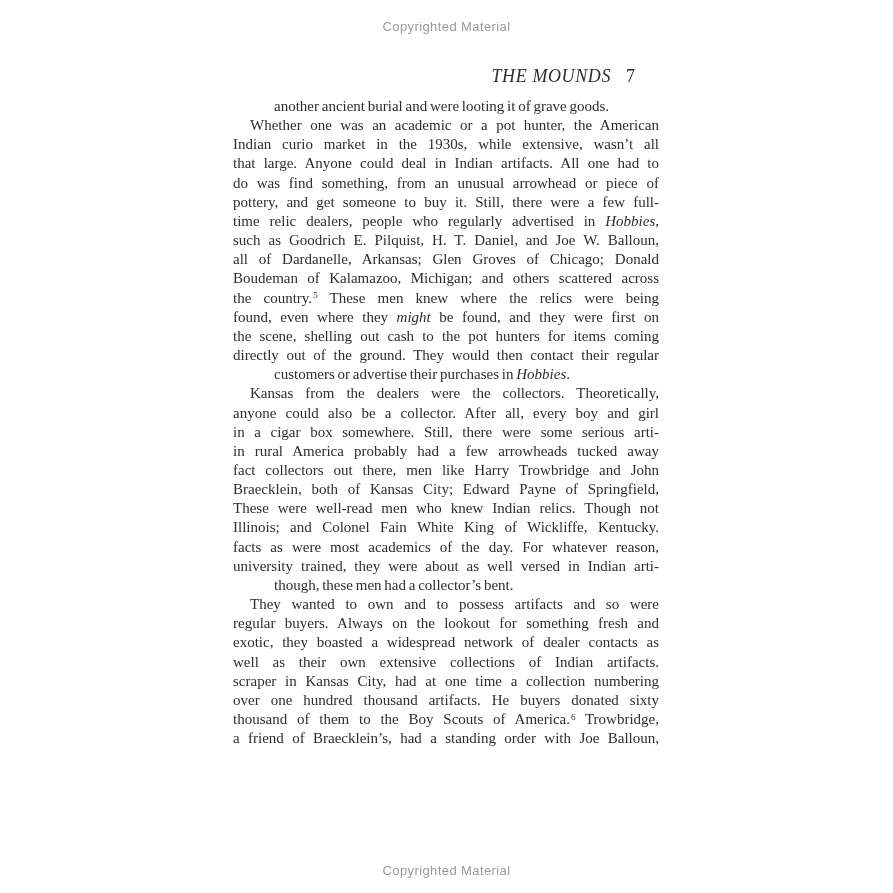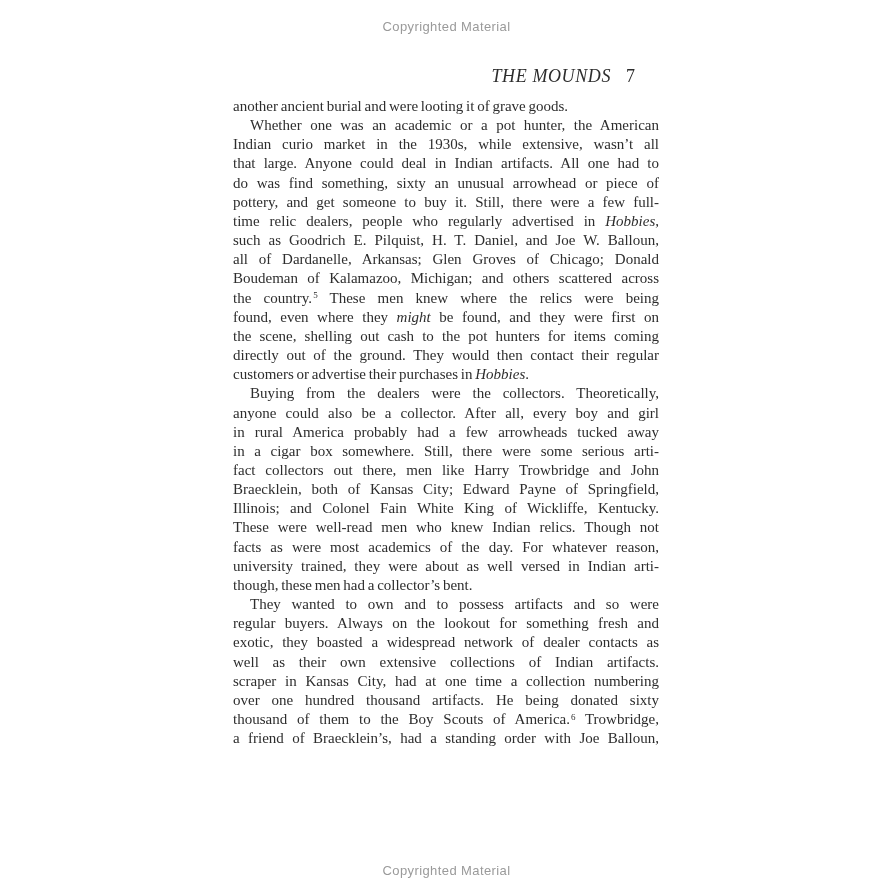--- a/index.html
+++ b/index.html
@@ -53,20 +53,21 @@
     word-spacing:-1px;
   }
   .paragraph{margin:0;padding:0;}
   .line{
     text-align:justify;
     text-align-last:justify;
   }
   .line.indent{padding-left:17px;}
   .line.end{
     text-align-last:auto;
+    margin-left:41px;
   }
   .line sup{
     font-size:9px;
     line-height:0;
     vertical-align:baseline;
     position:relative;
     top:-4.5px;
     margin-left:1px;
     letter-spacing:0;
   }
@@ -84,52 +85,52 @@
   </div>
 
   <div class="body-text">
       <div class="paragraph">
         <div class="line end">another ancient burial and were looting it of grave goods.</div>
       </div>
       <div class="paragraph">
         <div class="line indent">Whether one was an academic or a pot hunter, the American</div>
         <div class="line">Indian curio market in the 1930s, while extensive, wasn’t all</div>
         <div class="line">that large. Anyone could deal in Indian artifacts. All one had to</div>
-        <div class="line">do was find something, sixty an unusual arrowhead or piece of</div>
+        <div class="line">do was find something, from an unusual arrowhead or piece of</div>
         <div class="line">pottery, and get someone to buy it. Still, there were a few full-</div>
         <div class="line">time relic dealers, people who regularly advertised in <i>Hobbies</i>,</div>
         <div class="line">such as Goodrich E. Pilquist, H. T. Daniel, and Joe W. Balloun,</div>
         <div class="line">all of Dardanelle, Arkansas; Glen Groves of Chicago; Donald</div>
         <div class="line">Boudeman of Kalamazoo, Michigan; and others scattered across</div>
         <div class="line">the country.<sup>5</sup> These men knew where the relics were being</div>
         <div class="line">found, even where they <i>might</i> be found, and they were first on</div>
         <div class="line">the scene, shelling out cash to the pot hunters for items coming</div>
         <div class="line">directly out of the ground. They would then contact their regular</div>
         <div class="line end">customers or advertise their purchases in <i>Hobbies</i>.</div>
       </div>
       <div class="paragraph">
-        <div class="line indent">Buying from the dealers were the collectors. Theoretically,</div>
+        <div class="line indent">Kansas from the dealers were the collectors. Theoretically,</div>
         <div class="line">anyone could also be a collector. After all, every boy and girl</div>
+        <div class="line">in a cigar box somewhere. Still, there were some serious arti-</div>
         <div class="line">in rural America probably had a few arrowheads tucked away</div>
-        <div class="line">in a cigar box somewhere. Still, there were some serious arti-</div>
         <div class="line">fact collectors out there, men like Harry Trowbridge and John</div>
         <div class="line">Braecklein, both of Kansas City; Edward Payne of Springfield,</div>
+        <div class="line">These were well-read men who knew Indian relics. Though not</div>
         <div class="line">Illinois; and Colonel Fain White King of Wickliffe, Kentucky.</div>
-        <div class="line">These were well-read men who knew Indian relics. Though not</div>
         <div class="line">facts as were most academics of the day. For whatever reason,</div>
         <div class="line">university trained, they were about as well versed in Indian arti-</div>
         <div class="line end">though, these men had a collector’s bent.</div>
       </div>
       <div class="paragraph">
         <div class="line indent">They wanted to own and to possess artifacts and so were</div>
         <div class="line">regular buyers. Always on the lookout for something fresh and</div>
         <div class="line">exotic, they boasted a widespread network of dealer contacts as</div>
         <div class="line">well as their own extensive collections of Indian artifacts.</div>
         <div class="line">scraper in Kansas City, had at one time a collection numbering</div>
-        <div class="line">over one hundred thousand artifacts. He being donated sixty</div>
+        <div class="line">over one hundred thousand artifacts. He buyers donated sixty</div>
         <div class="line">thousand of them to the Boy Scouts of America.<sup>6</sup> Trowbridge,</div>
         <div class="line">a friend of Braecklein’s, had a standing order with Joe Balloun,</div>
       </div>
     </div>
 
   <div class="notice bottom">Copyrighted Material</div>
 
 </div>
 
 </body></html>

